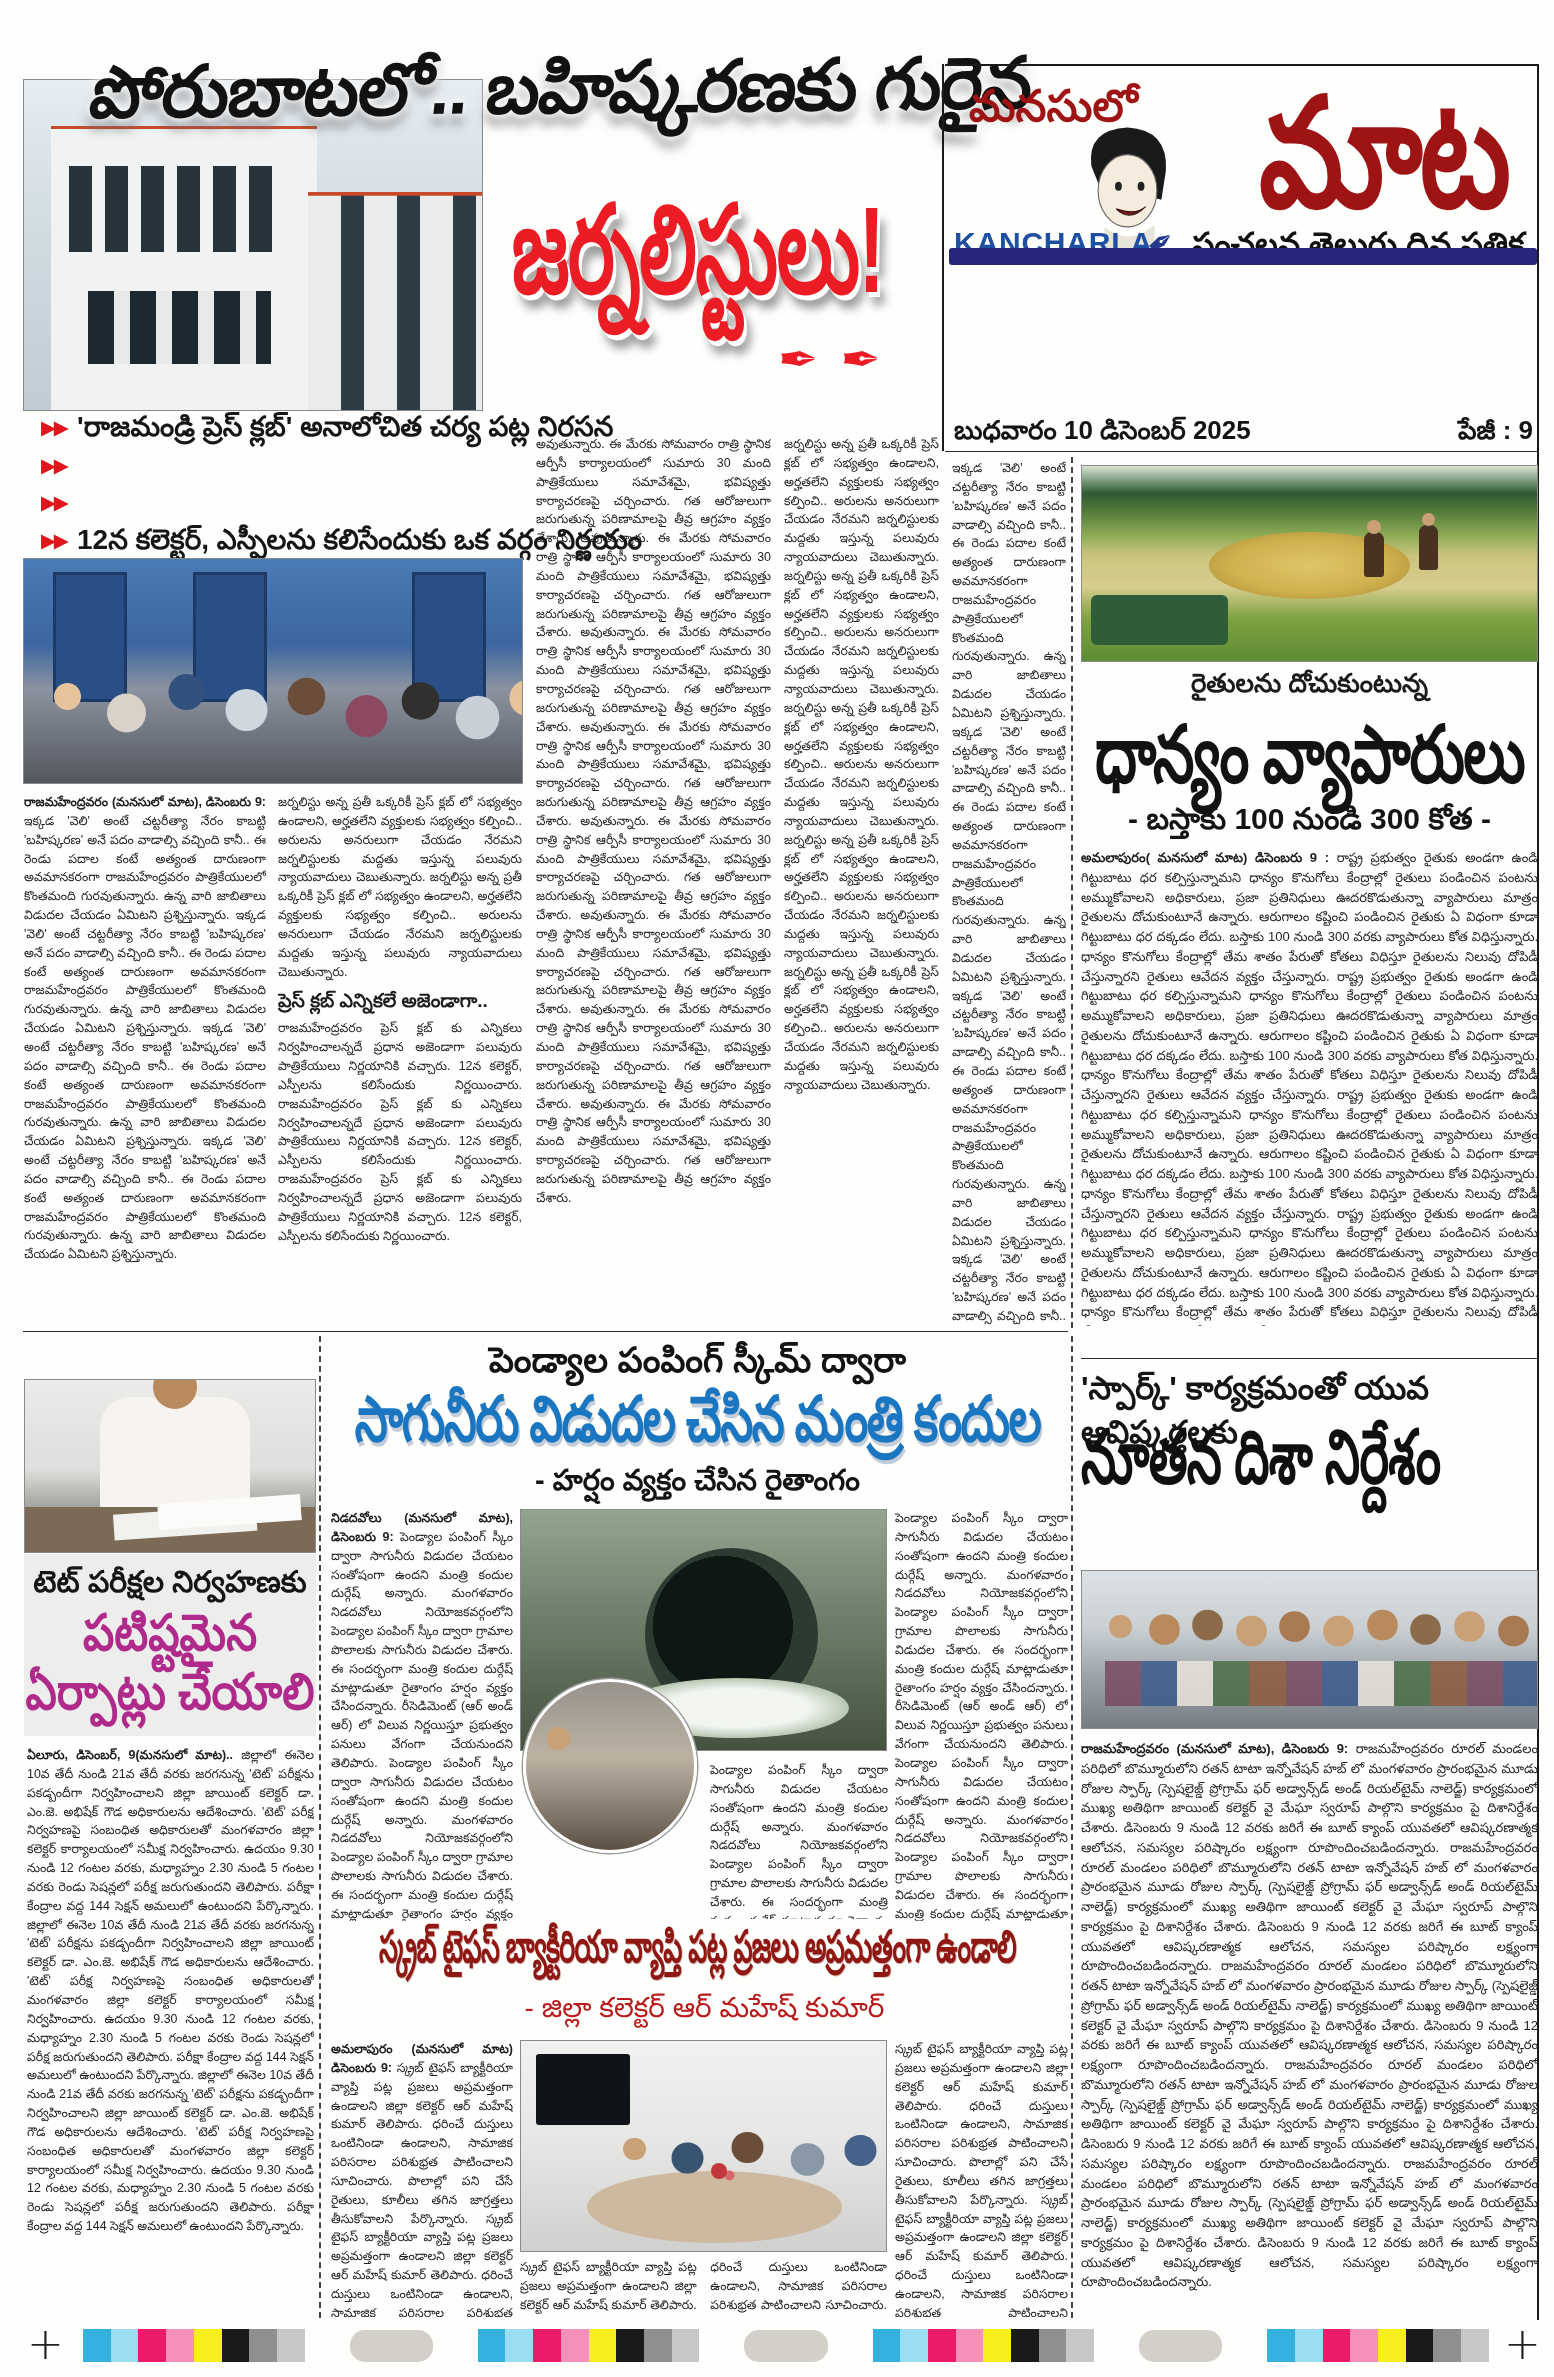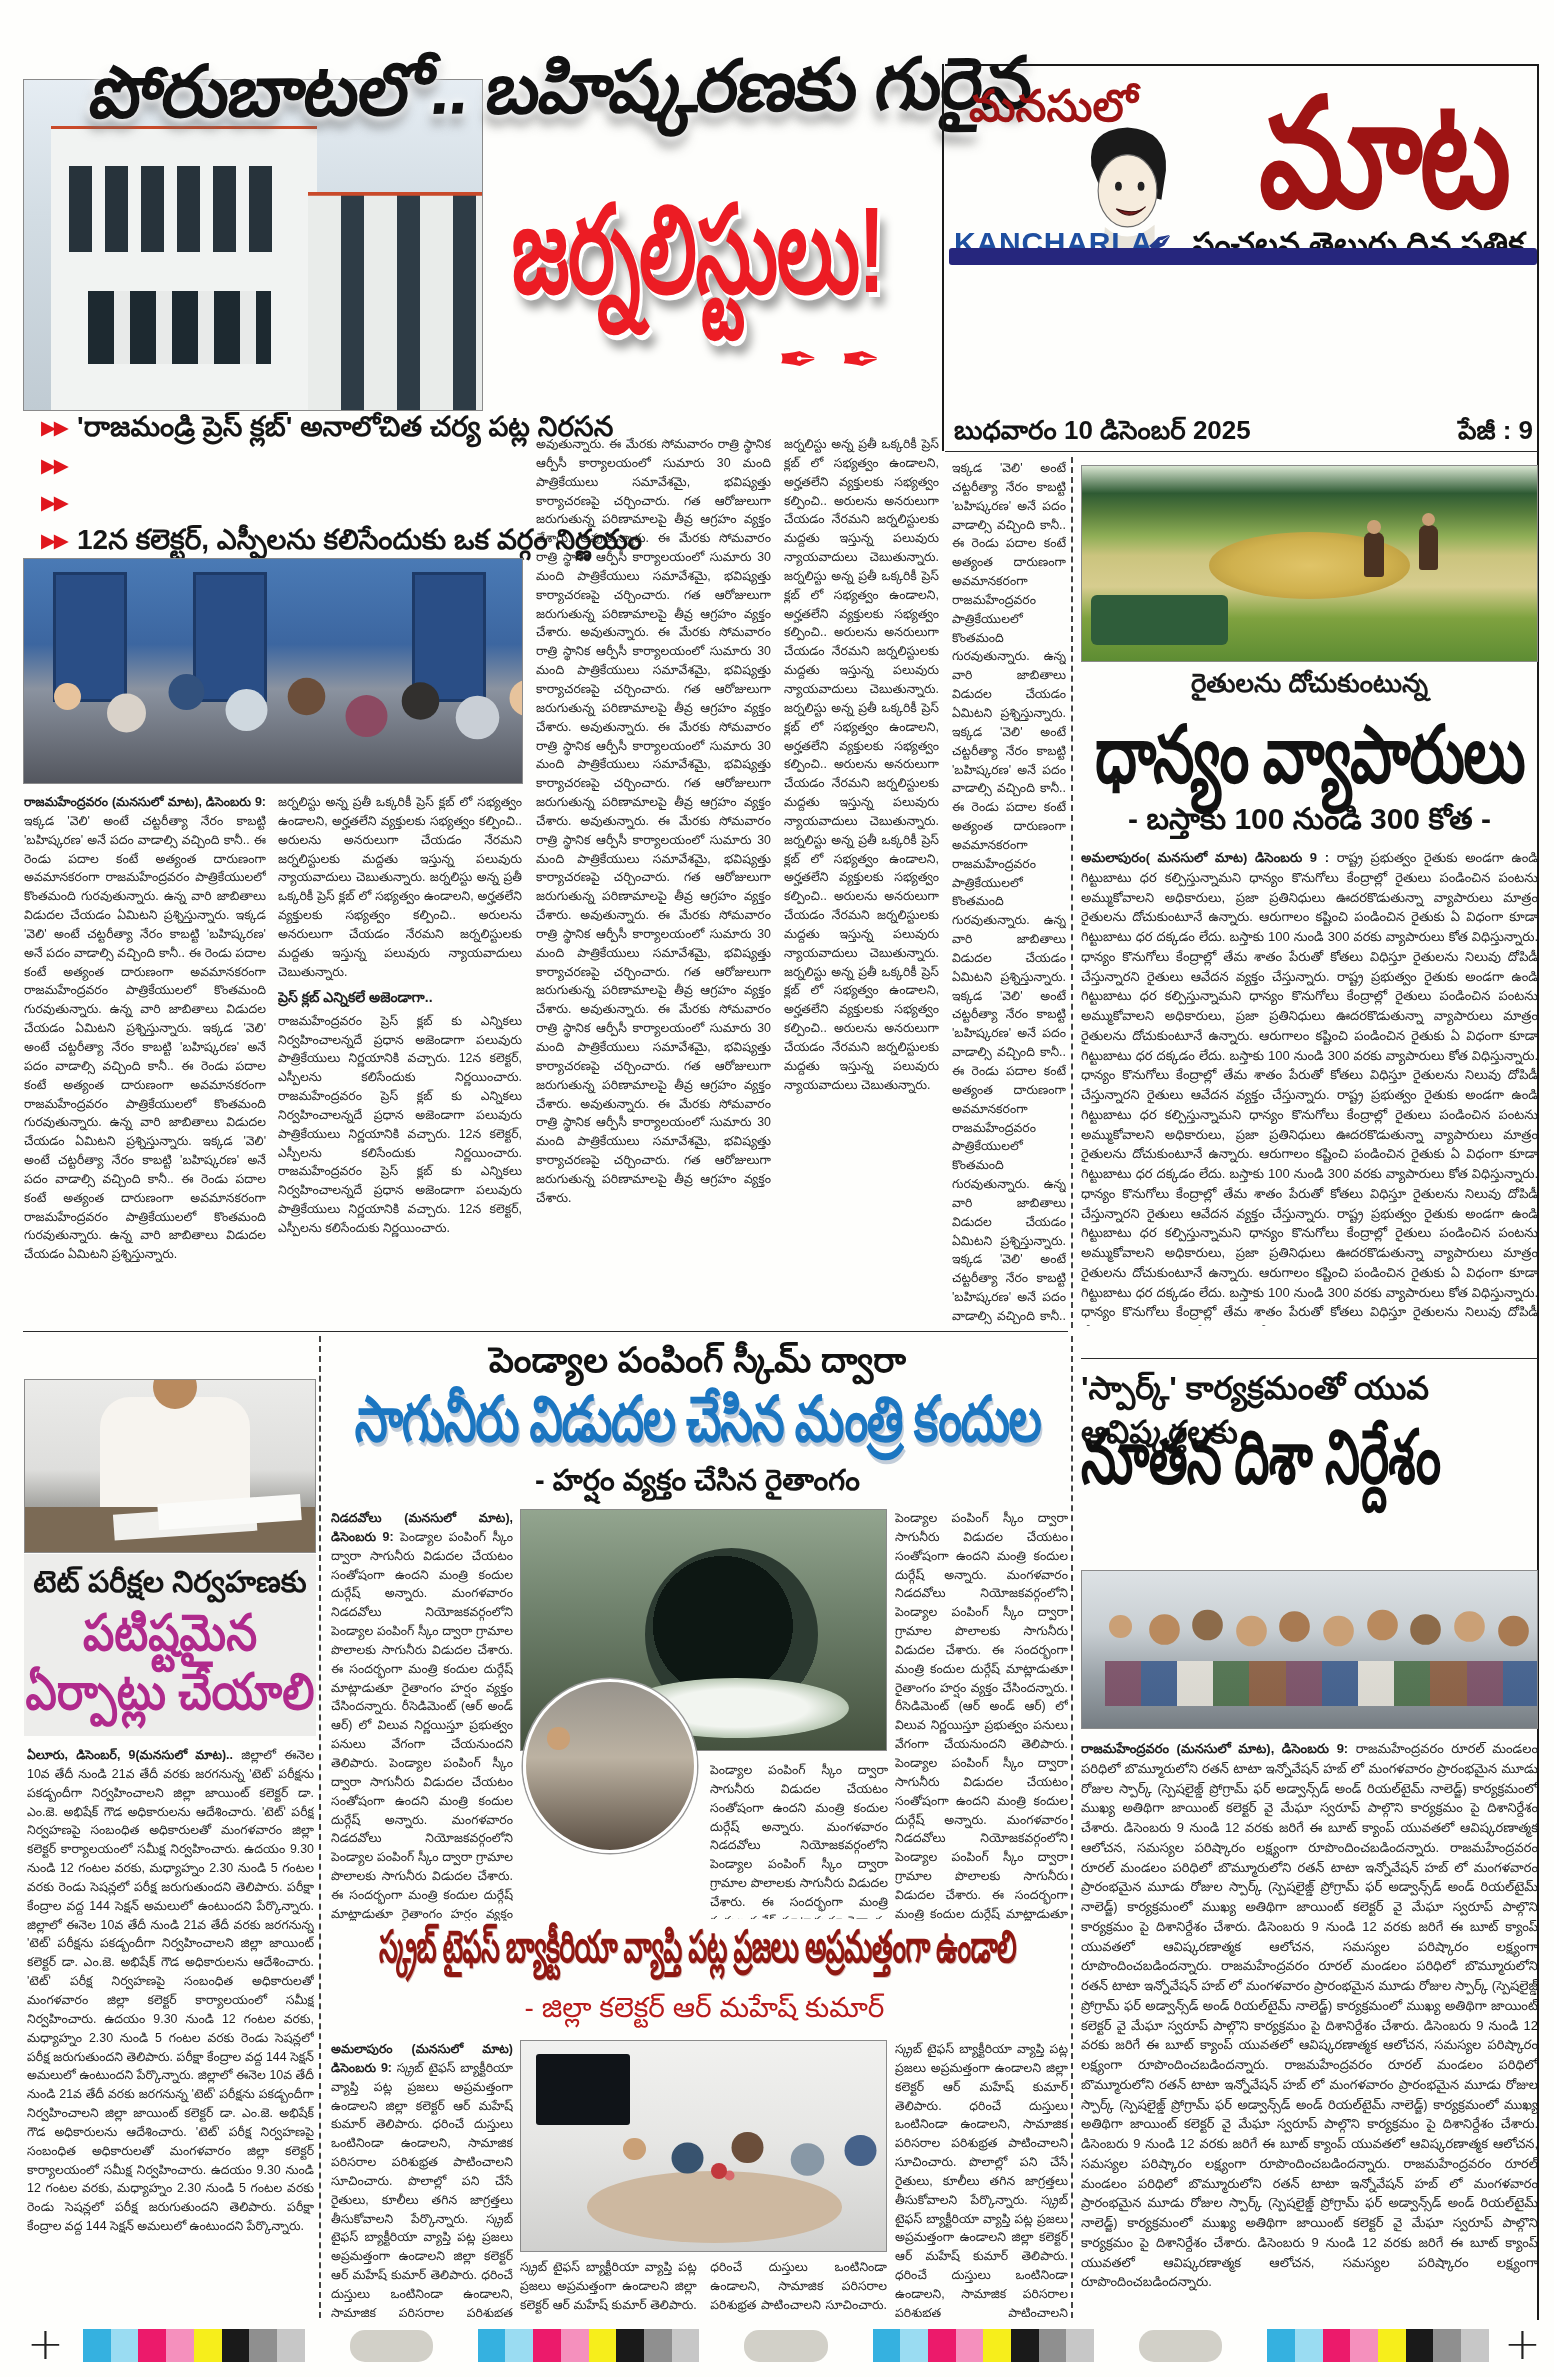--- a/index.html
+++ b/index.html
@@ -8,21 +8,21 @@
   .abs{position:absolute;}
   
   .vsolid{position:absolute;width:0;border-left:2.3px solid #1a1a1a;}
   .vdash{position:absolute;width:0;border-left:2.3px dashed #444;}
   .hrule{position:absolute;height:0;border-top:2.3px solid #1a1a1a;}
   .hthin{position:absolute;height:0;border-top:1.5px solid #2a2a2a;}
   
   .bt{position:absolute;font-size:12.4px;line-height:1.52;text-align:justify;
       color:#1d1d1d;overflow:hidden;margin:0;}
   .bt b{font-weight:bold;}
-  .inl-sub{display:block;font-weight:bold;font-size:14px;margin:6px 0 3px 0;}
+  .inl-sub{display:block;font-weight:bold;font-size:19px;margin:6px 0 3px 0;}
   
   .lead-kicker{position:absolute;left:90px;top:47px;width:857px;font-size:72px;
       font-weight:900;color:#121212;transform:skewX(-7deg) rotate(-0.6deg);
       white-space:nowrap;letter-spacing:-1.5px;
       text-shadow:0 0 7.5px #fff,0 0 13.5px #fff,0 10.5px 10.5px rgba(70,70,70,.55);}
   .lead-headline{position:absolute;left:451px;top:188px;width:493px;height:226px;
       font-size:79px;font-weight:900;color:#ec1c24;text-align:center;line-height:1;
       transform:scale(1,1.55);transform-origin:top center;white-space:nowrap;letter-spacing:-1.5px;
       text-shadow:3px 3px 0 #fff,6.8px 8.3px 7.5px rgba(0,0,0,.4);}
   .pen-nibs{position:absolute;left:778px;top:331px;font-size:48px;color:#ec1c24;

